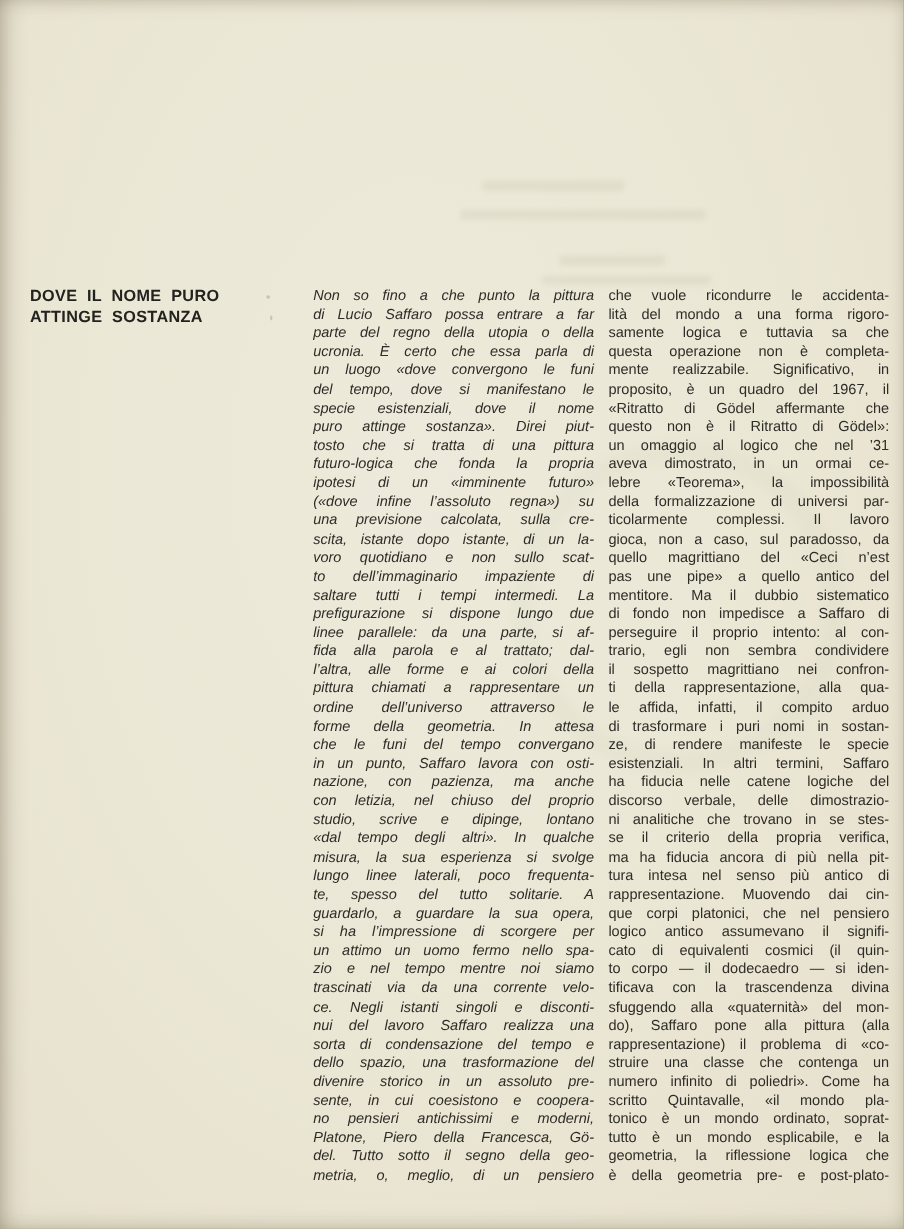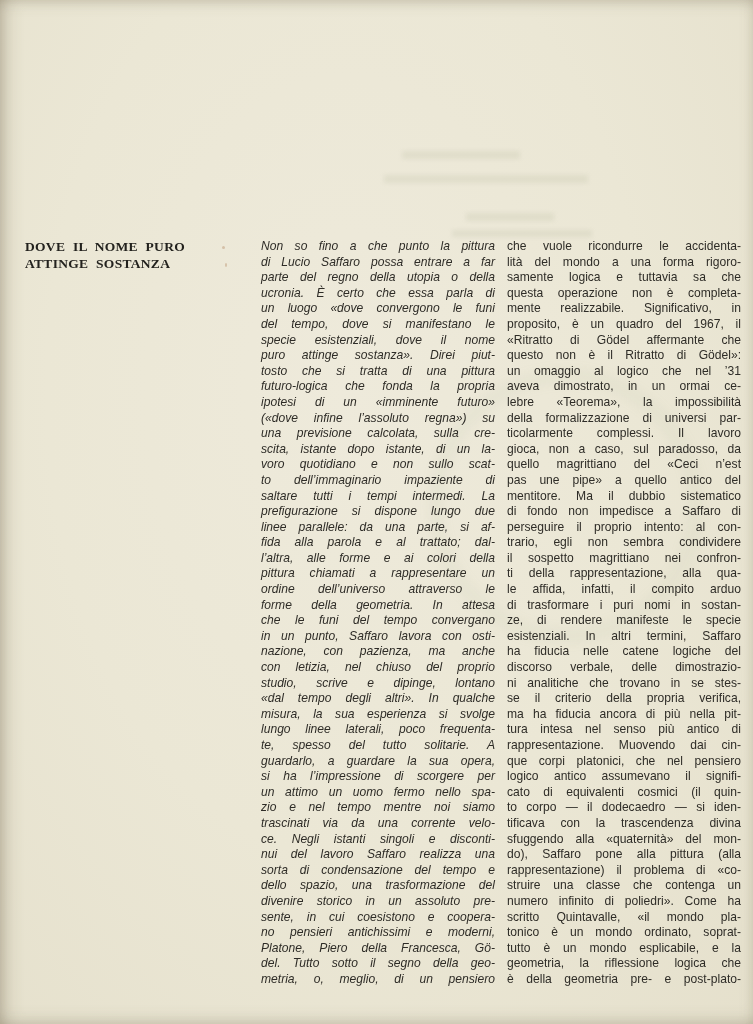--- a/index.html
+++ b/index.html
@@ -30,21 +30,20 @@
     top: 238px;
     width: 210px;
     margin: 0;
     font-size: 13.5px;
     line-height: 17px;
     font-weight: bold;
     letter-spacing: 0.3px;
     word-spacing: 4px;
     color: #23221e;
     white-space: pre-line;
-    font-family: Liberation Serif, serif;
   }
 
   
   .col {
     position: absolute;
     top: 239px;
     width: 234px;
     font-size: 12.1px;
     line-height: 15.6px;
     color: #2e2c27;

